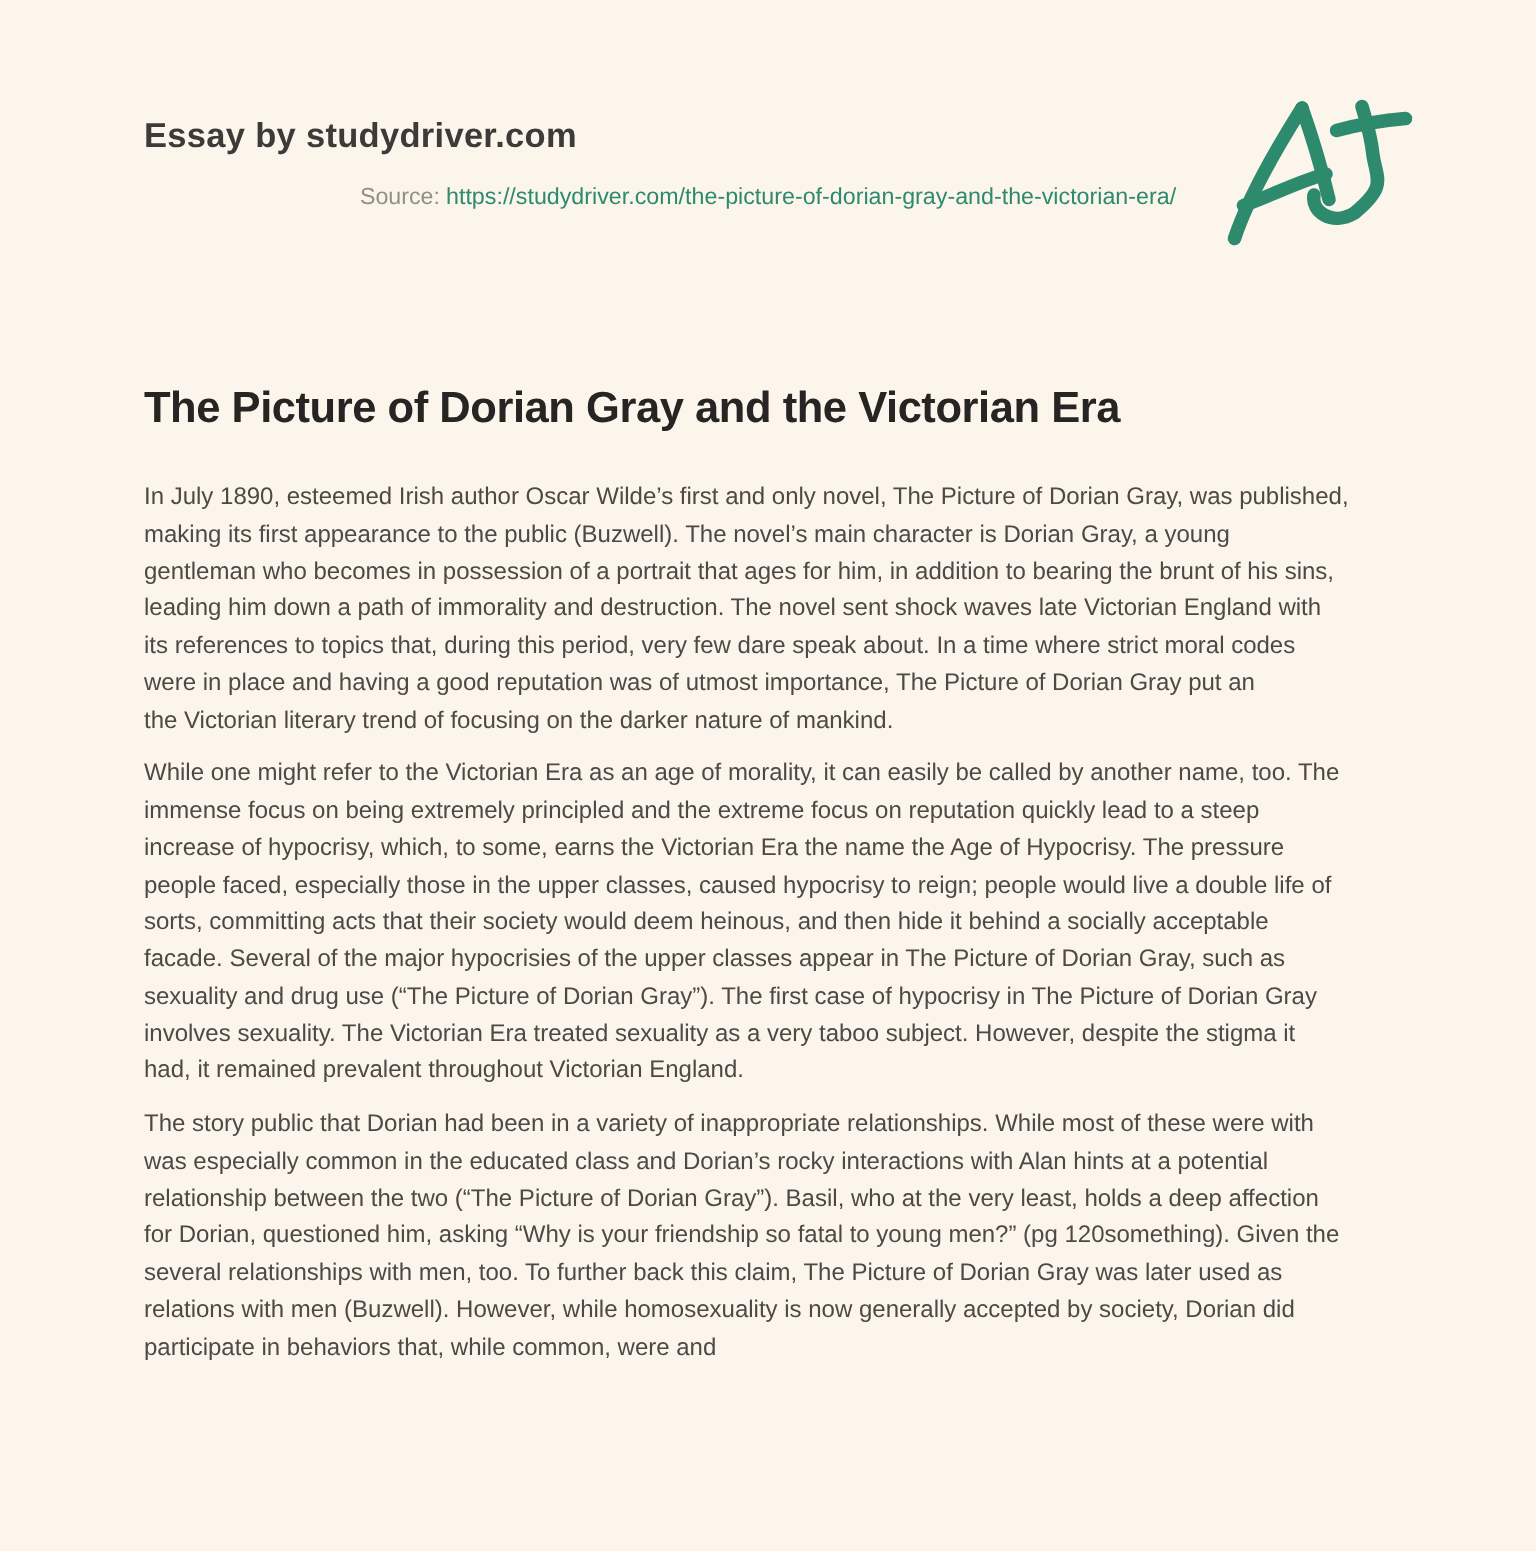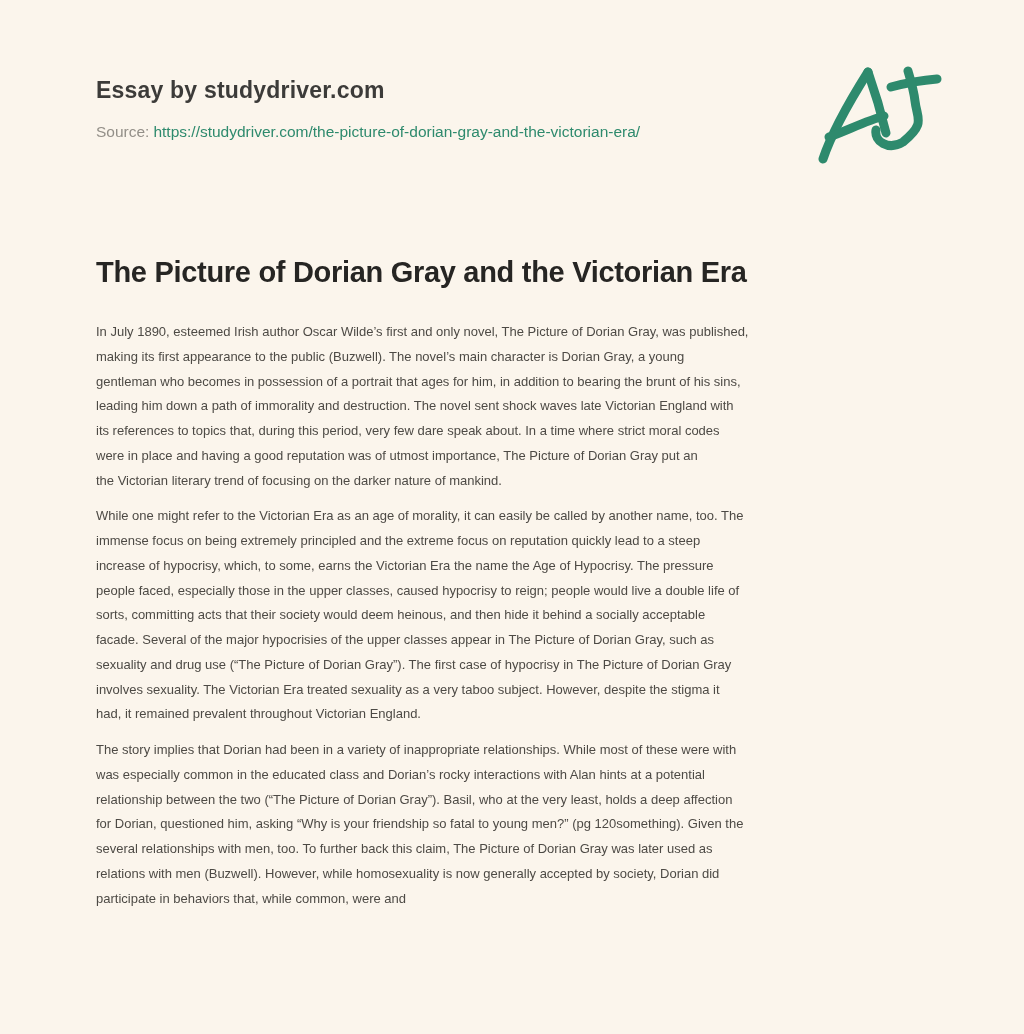--- a/index.html
+++ b/index.html
@@ -22,20 +22,21 @@
     font-weight: bold;
     color: #3c3b39;
     letter-spacing: 0.2px;
     line-height: 28px;
   }
   .source-line {
     margin-top: 18px;
     font-size: 15.5px;
     line-height: 20px;
     color: #938f88;
+    text-align: center;
   }
   .source-url {
     color: #2e8a6d;
     text-decoration: none;
     margin-left: 4px;
   }
   .logo {
     position: absolute;
     top: 66px;
     right: 82px;
@@ -47,21 +48,21 @@
     margin-top: 112px;
     font-size: 29px;
     line-height: 36px;
     font-weight: bold;
     letter-spacing: -0.3px;
     color: #262523;
   }
   .article-body {
     margin-top: 30px;
     color: #4d4a45;
-    font-size: 13px;
+    font-size: 16px;
   }
   .article-body p {
     margin-bottom: 11px;
   }
   .article-body .line {
     display: block;
     white-space: pre;
     line-height: 24.75px;
   }
 </style>
@@ -108,21 +109,21 @@
         <span class="line">immense focus on being extremely principled and the extreme focus on reputation quickly lead to a steep</span>
         <span class="line">increase of hypocrisy, which, to some, earns the Victorian Era the name the Age of Hypocrisy. The pressure</span>
         <span class="line">people faced, especially those in the upper classes, caused hypocrisy to reign; people would live a double life of</span>
         <span class="line">sorts, committing acts that their society would deem heinous, and then hide it behind a socially acceptable</span>
         <span class="line">facade. Several of the major hypocrisies of the upper classes appear in The Picture of Dorian Gray, such as</span>
         <span class="line">sexuality and drug use (“The Picture of Dorian Gray”). The first case of hypocrisy in The Picture of Dorian Gray</span>
         <span class="line">involves sexuality. The Victorian Era treated sexuality as a very taboo subject. However, despite the stigma it</span>
         <span class="line">had, it remained prevalent throughout Victorian England.</span>
       </p>
       <p>
-        <span class="line">The story implies that Dorian had been in a variety of inappropriate relationships. While most of these were with</span>
+        <span class="line">The story public that Dorian had been in a variety of inappropriate relationships. While most of these were with</span>
         <span class="line">was especially common in the educated class and Dorian’s rocky interactions with Alan hints at a potential</span>
         <span class="line">relationship between the two (“The Picture of Dorian Gray”). Basil, who at the very least, holds a deep affection</span>
         <span class="line">for Dorian, questioned him, asking “Why is your friendship so fatal to young men?” (pg 120something). Given the</span>
         <span class="line">several relationships with men, too. To further back this claim, The Picture of Dorian Gray was later used as</span>
         <span class="line">relations with men (Buzwell). However, while homosexuality is now generally accepted by society, Dorian did</span>
         <span class="line">participate in behaviors that, while common, were and</span>
       </p>
     </div>
 
 </div>

